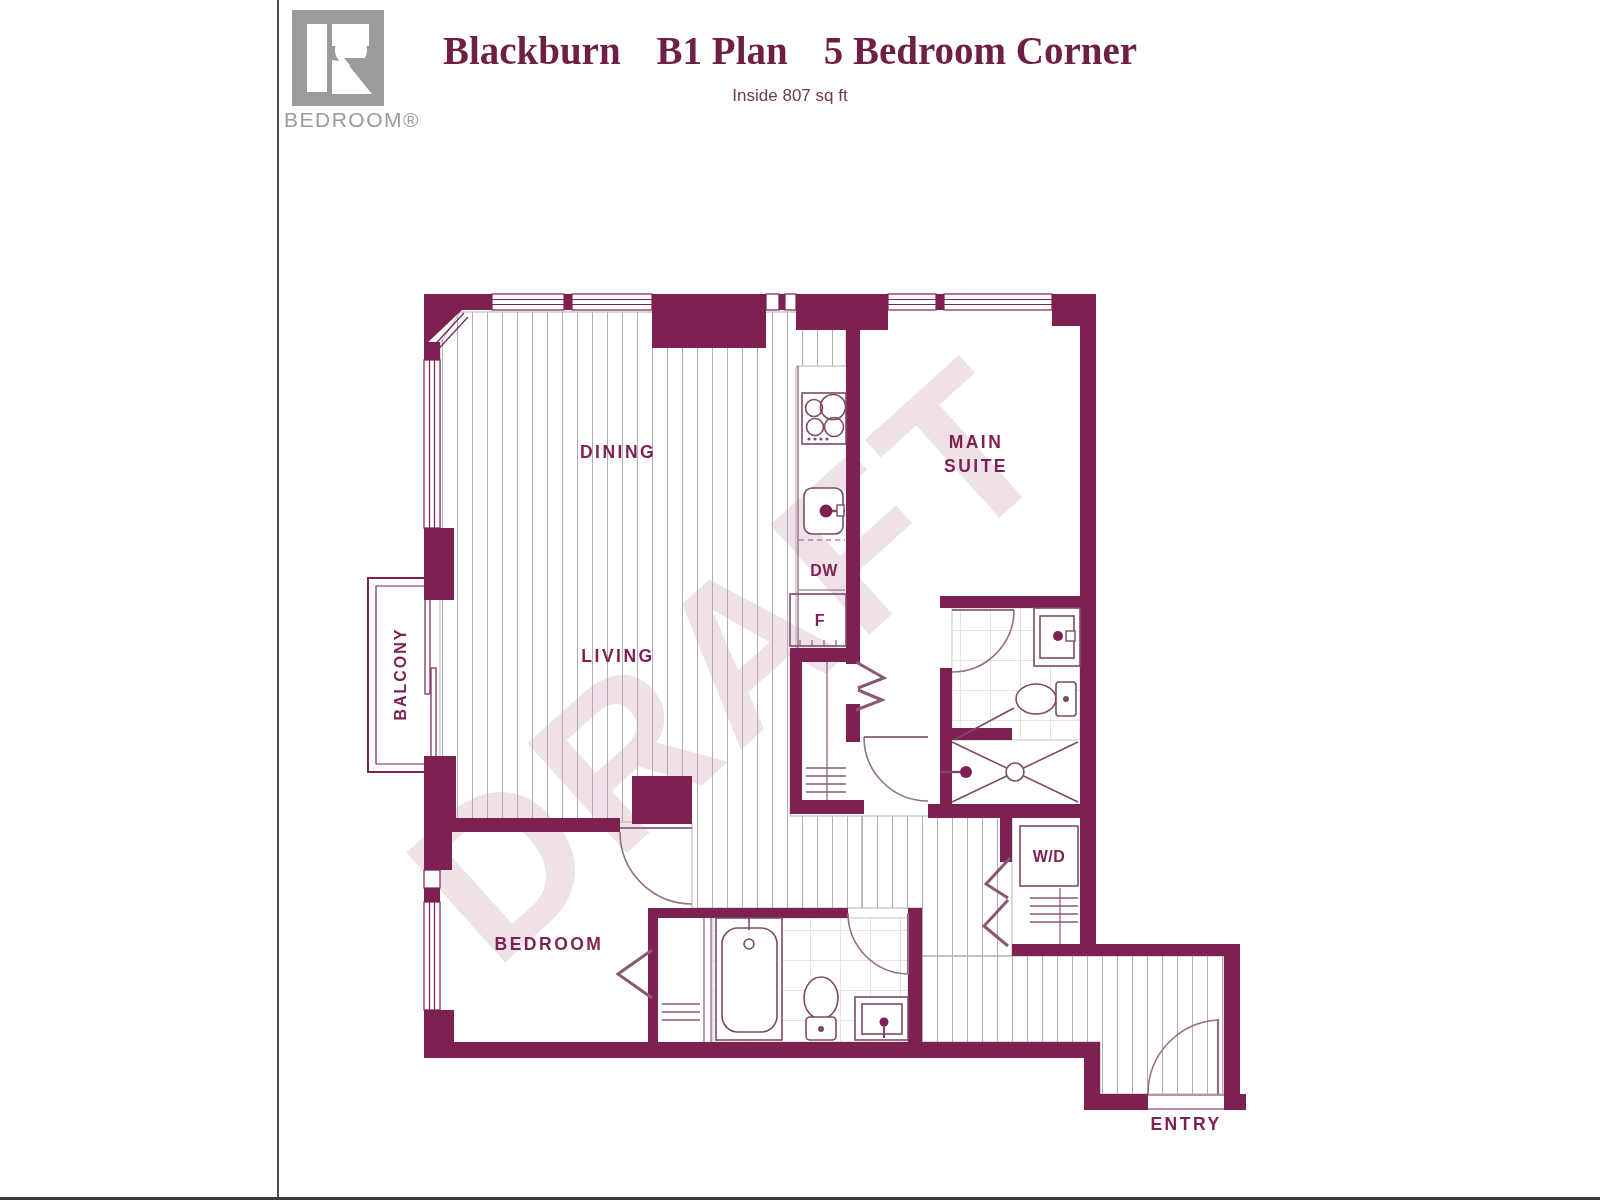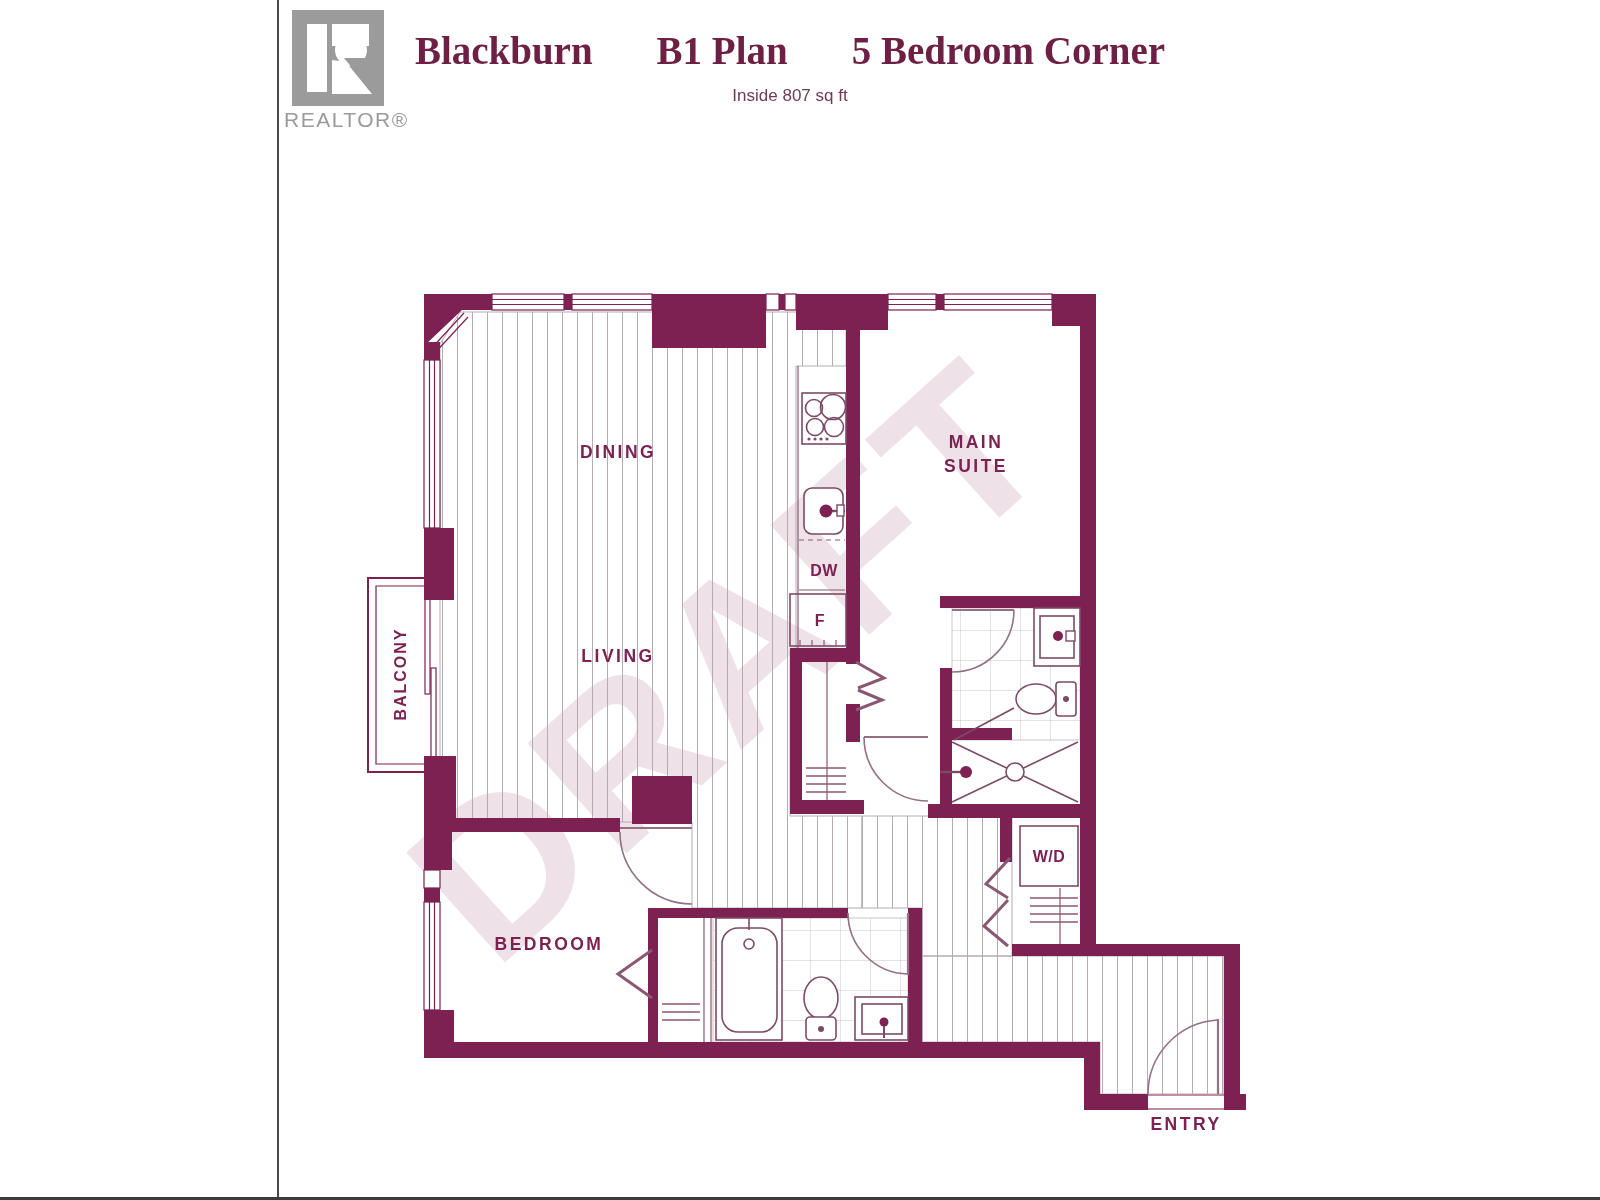--- a/index.html
+++ b/index.html
@@ -7,21 +7,21 @@
          font-family:"Liberation Sans",sans-serif;}
   #page-left-line{position:absolute;left:277px;top:0;width:2px;height:1200px;background:#4a4a4a;}
   #page-bottom-line{position:absolute;left:0;bottom:0;width:1600px;height:3px;background:#3b3b3b;}
   
   #logo{position:absolute;left:292px;top:10px;width:92px;height:96px;}
   #logo svg{display:block;}
   #logo-word{position:absolute;left:284px;top:108px;width:130px;color:#9b9b9b;
              font-size:21px;letter-spacing:1.5px;}
   
   #title-row{position:absolute;left:430px;top:28px;width:720px;display:flex;
-             justify-content:center;gap:64px;
+             justify-content:center;gap:36px;
              font-family:"Liberation Serif",serif;font-size:39px;font-weight:600;
              color:#6e1f44;white-space:nowrap;}
   #subtitle{position:absolute;left:430px;top:86px;width:720px;text-align:center;
             font-size:17px;color:#6e3a55;}
   
   #plan{position:absolute;left:0;top:0;}
   text.room-label{fill:#7c2151;font-family:"Liberation Sans",sans-serif;font-weight:700;
                   font-size:17.5px;letter-spacing:2.5px;}
   text.appl-label{fill:#7c2151;font-family:"Liberation Sans",sans-serif;font-weight:700;
                   font-size:16px;letter-spacing:.5px;}
@@ -49,21 +49,21 @@
   <div id="logo">
     <svg width="92" height="96" viewBox="0 0 92 96">
       <rect x="0" y="0" width="92" height="96" fill="#9b9b9b"></rect>
       <rect x="15" y="14" width="20" height="68" fill="#ffffff"></rect>
       <rect x="40" y="14" width="37" height="22" fill="#ffffff"></rect>
       <circle cx="59" cy="40" r="16" fill="#ffffff"></circle>
       <polygon points="40,50 54,52 80,84 40,84" fill="#ffffff"></polygon>
       <polygon points="52,48 80,82 80,48" fill="#9b9b9b"></polygon>
     </svg>
   </div>
-  <div id="logo-word">REALTOR®</div>
+  <div id="logo-word">BEDROOM®</div>
 
   <div id="title-row">
     <span>Blackburn</span>
     <span>B1 Plan</span>
     <span>5 Bedroom Corner</span>
   </div>
   <div id="subtitle">Inside 807 sq ft</div>
 
   <svg id="plan" width="1600" height="1200" viewBox="0 0 1600 1200">
     <defs>

